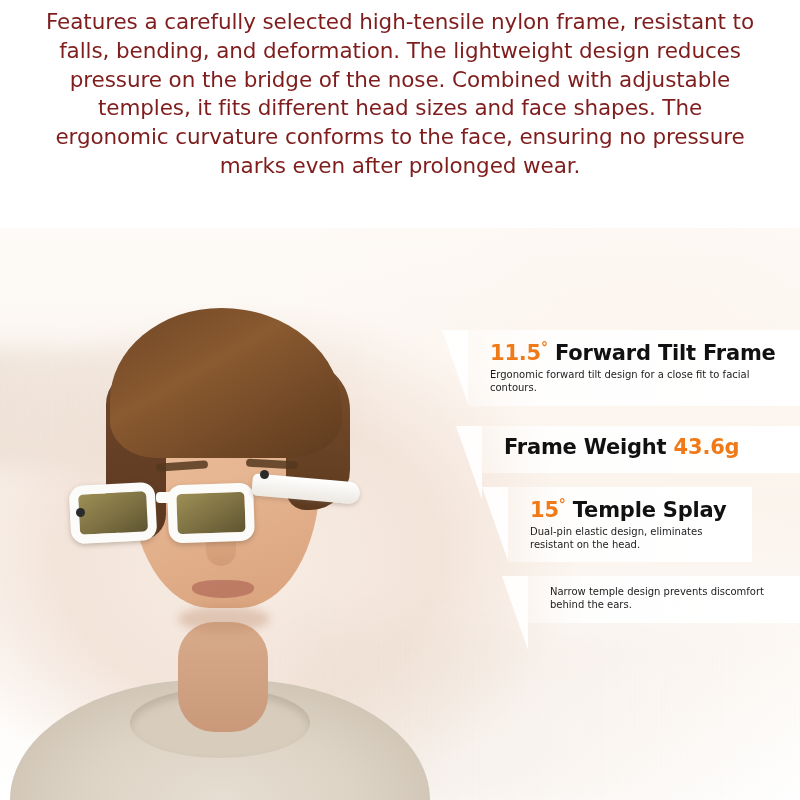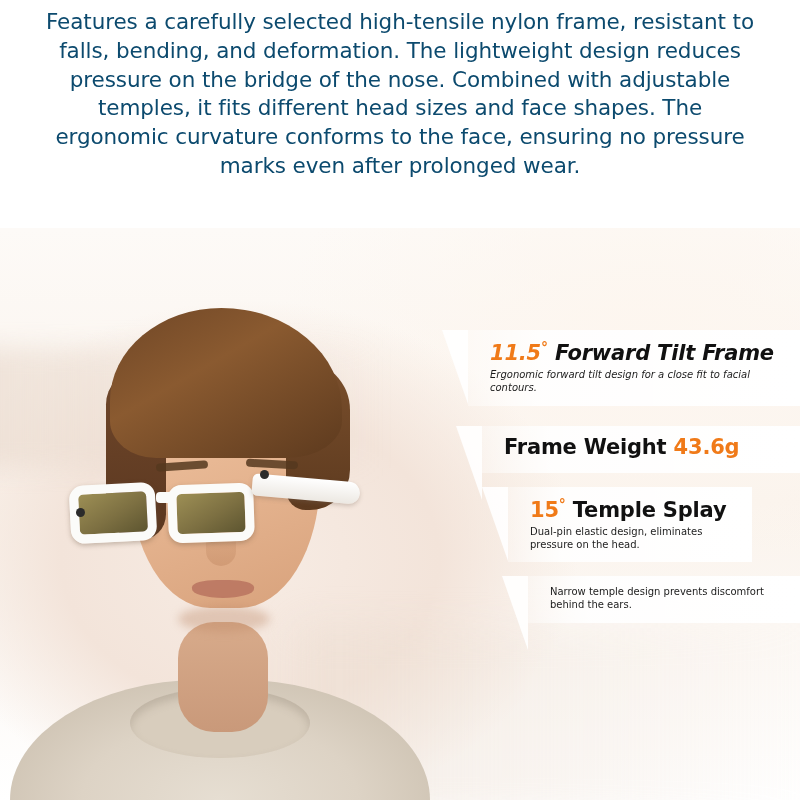--- a/index.html
+++ b/index.html
@@ -26,21 +26,21 @@
   .intro {
     position: absolute;
     top: 0;
     left: 0;
     width: 800px;
     padding: 8px 40px 0 40px;
     box-sizing: border-box;
     text-align: center;
     font-size: 21.5px;
     line-height: 1.34;
-    color: #0c4a6e;
+    color: #7f1d1d;
     letter-spacing: -0.1px;
   }
 
   
   .photo-zone {
     position: absolute;
     left: 0;
     top: 228px;
     width: 800px;
     height: 572px;
@@ -298,21 +298,21 @@
     font-size: 14px;
     vertical-align: super;
   }
   .feature-desc {
     font-size: 10px;
     color: #1c1c1c;
     line-height: 1.32;
   }
 
   
-  .f0 { margin-left: 48px; width: 332px; font-style: italic; }
+  .f0 { margin-left: 48px; width: 332px; }
   .f1 { margin-left: 62px; width: 318px; margin-top: 20px; }
   .f2 { margin-left: 88px; width: 244px; }
   .f3 { margin-left: 108px; width: 272px; }
 </style>
 </head>
 <body>
 
 <div class="page">
 
   <div class="intro">Features a carefully selected high-tensile nylon frame, resistant to falls, bending, and deformation. The lightweight design reduces pressure on the bridge of the nose. Combined with adjustable temples, it fits different head sizes and face shapes. The ergonomic curvature conforms to the face, ensuring no pressure marks even after prolonged wear.</div>
@@ -363,21 +363,21 @@
         <span>Frame Weight</span>
         <span class="accent">43.6g</span>
       </div>
     </div>
 
     <div class="feature f2">
       <div class="feature-title">
         <span class="accent">15</span><span class="accent deg">°</span>
         <span>Temple Splay</span>
       </div>
-      <div class="feature-desc">Dual-pin elastic design, eliminates pressure on the head.</div>
+      <div class="feature-desc">Dual-pin elastic design, eliminates resistant on the head.</div>
     </div>
 
     <div class="feature f3">
       <div class="feature-desc">Narrow temple design prevents discomfort behind the ears.</div>
     </div>
 
   </div>
 
 </div>
 

